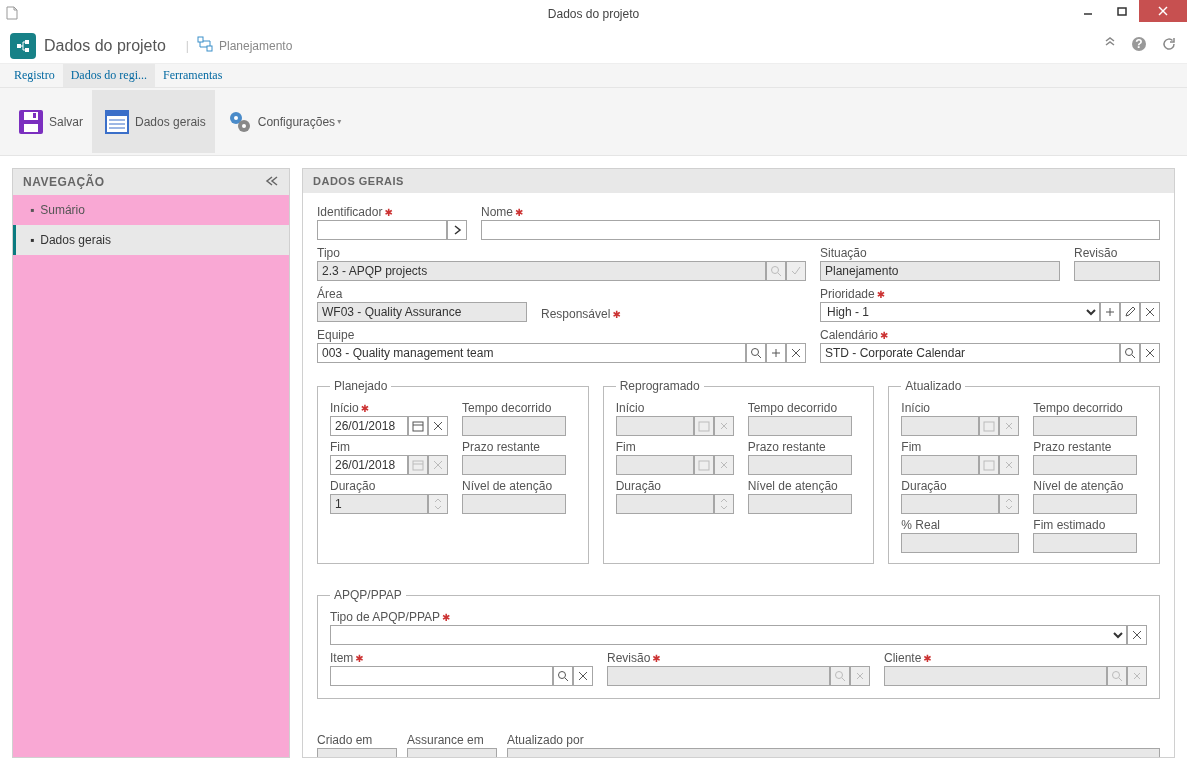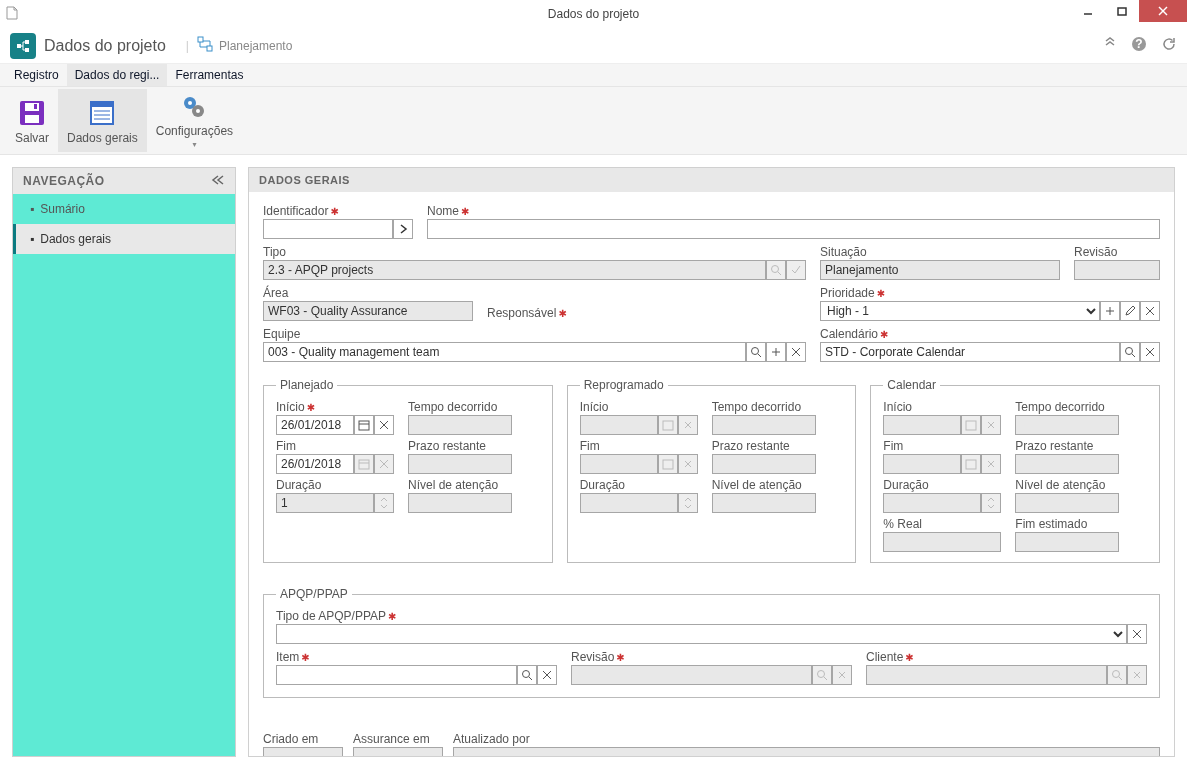--- a/index.html
+++ b/index.html
@@ -16,32 +16,32 @@
 
 .header { background: #fff; height: 36px; display: flex; align-items: center; padding: 0 10px; border-bottom: 1px solid #eee; }
 .logo { width: 26px; height: 26px; background: #178187; border-radius: 4px; display: flex; align-items: center; justify-content: center; color: #fff; margin-right: 8px; }
 .header-title { color: #555; font-size: 16px; margin-right: 12px; }
 .header-sep { color: #ccc; margin: 0 8px; }
 .header-sub { color: #888; display: flex; align-items: center; gap: 6px; }
 .header-right { margin-left: auto; display: flex; gap: 14px; color: #888; }
 
 
 .ribbon-tabs { background: #f5f5f5; border-bottom: 1px solid #e5e5e5; padding-left: 6px; display: flex; }
-.ribbon-tab { padding: 4px 8px; color: #0f172a; cursor: pointer; }
+.ribbon-tab { padding: 4px 8px; color: #0369a1; cursor: pointer; font-family: Liberation Serif, serif; }
 .ribbon-tab.active { background: #e8e8e8; }
 
 
 .ribbon { background: #f5f5f5; height: 68px; display: flex; align-items: stretch; padding: 2px 6px; border-bottom: 1px solid #e5e5e5; }
-.ribbon-item { text-align: center; padding: 4px 8px; color: #555; display: flex; flex-direction: column; align-items: center; justify-content: center; gap: 2px; border: 1px solid transparent; }
+.ribbon-item { text-align: center; padding: 4px 8px; color: #555; display: flex; flex-direction: row; align-items: center; justify-content: center; gap: 2px; border: 1px solid transparent; }
 .ribbon-item.active { background: #e5e5e5; }
 .ribbon-icon { width: 32px; height: 32px; display: flex; align-items: center; justify-content: center; }
 
 
 .main { display: flex; padding: 12px; gap: 12px; height: calc(768px - 28px - 36px - 22px - 68px); background: #fff; }
-.sidebar { width: 224px; border: 1px solid #d0d0d0; background: #5eead4; }
+.sidebar { width: 278px; border: 1px solid #d0d0d0; background: #f9a8d4; }
 .sidebar-header { background: #e8e8e8; color: #666; font-weight: bold; padding: 6px 10px; display: flex; justify-content: space-between; align-items: center; font-size: 11px; letter-spacing: .5px; }
 .nav-item { padding: 8px 14px; color: #555; cursor: pointer; border-left: 3px solid transparent; }
 .nav-item.active { background: #e8e8e8; border-left: 3px solid #0b7a80; color: #333; }
 
 .content { flex: 1; border: 1px solid #d0d0d0; background: #fff; padding: 0; overflow-y: auto; }
 .content-header { background: #e8e8e8; color: #666; font-weight: bold; padding: 6px 10px; font-size: 11px; letter-spacing: .5px; }
 .content-body { padding: 12px 14px 18px; }
 
 
 .row { display: flex; gap: 14px; margin-bottom: 6px; align-items: flex-end; }
@@ -461,21 +461,21 @@
               </div>
             </div>
             <div class="field" style="flex:1;">
               <label>Nível de atenção</label>
               <input class="tx gray" readonly="" style="width: 104px;">
             </div>
           </div>
         </fieldset>
 
         <fieldset>
-          <legend>Calendar</legend>
+          <legend>Atualizado</legend>
           <div class="fs-row">
             <div class="field">
               <label>Início</label>
               <div class="inline">
                 <input class="tx gray" readonly="" style="width: 78px;">
                 <button class="btn-ic dis">
                     <svg width="12" height="12">
                       <rect x="1" y="2" width="10" height="9" fill="none" stroke="#bbb"></rect>
                     </svg>
                   </button>

